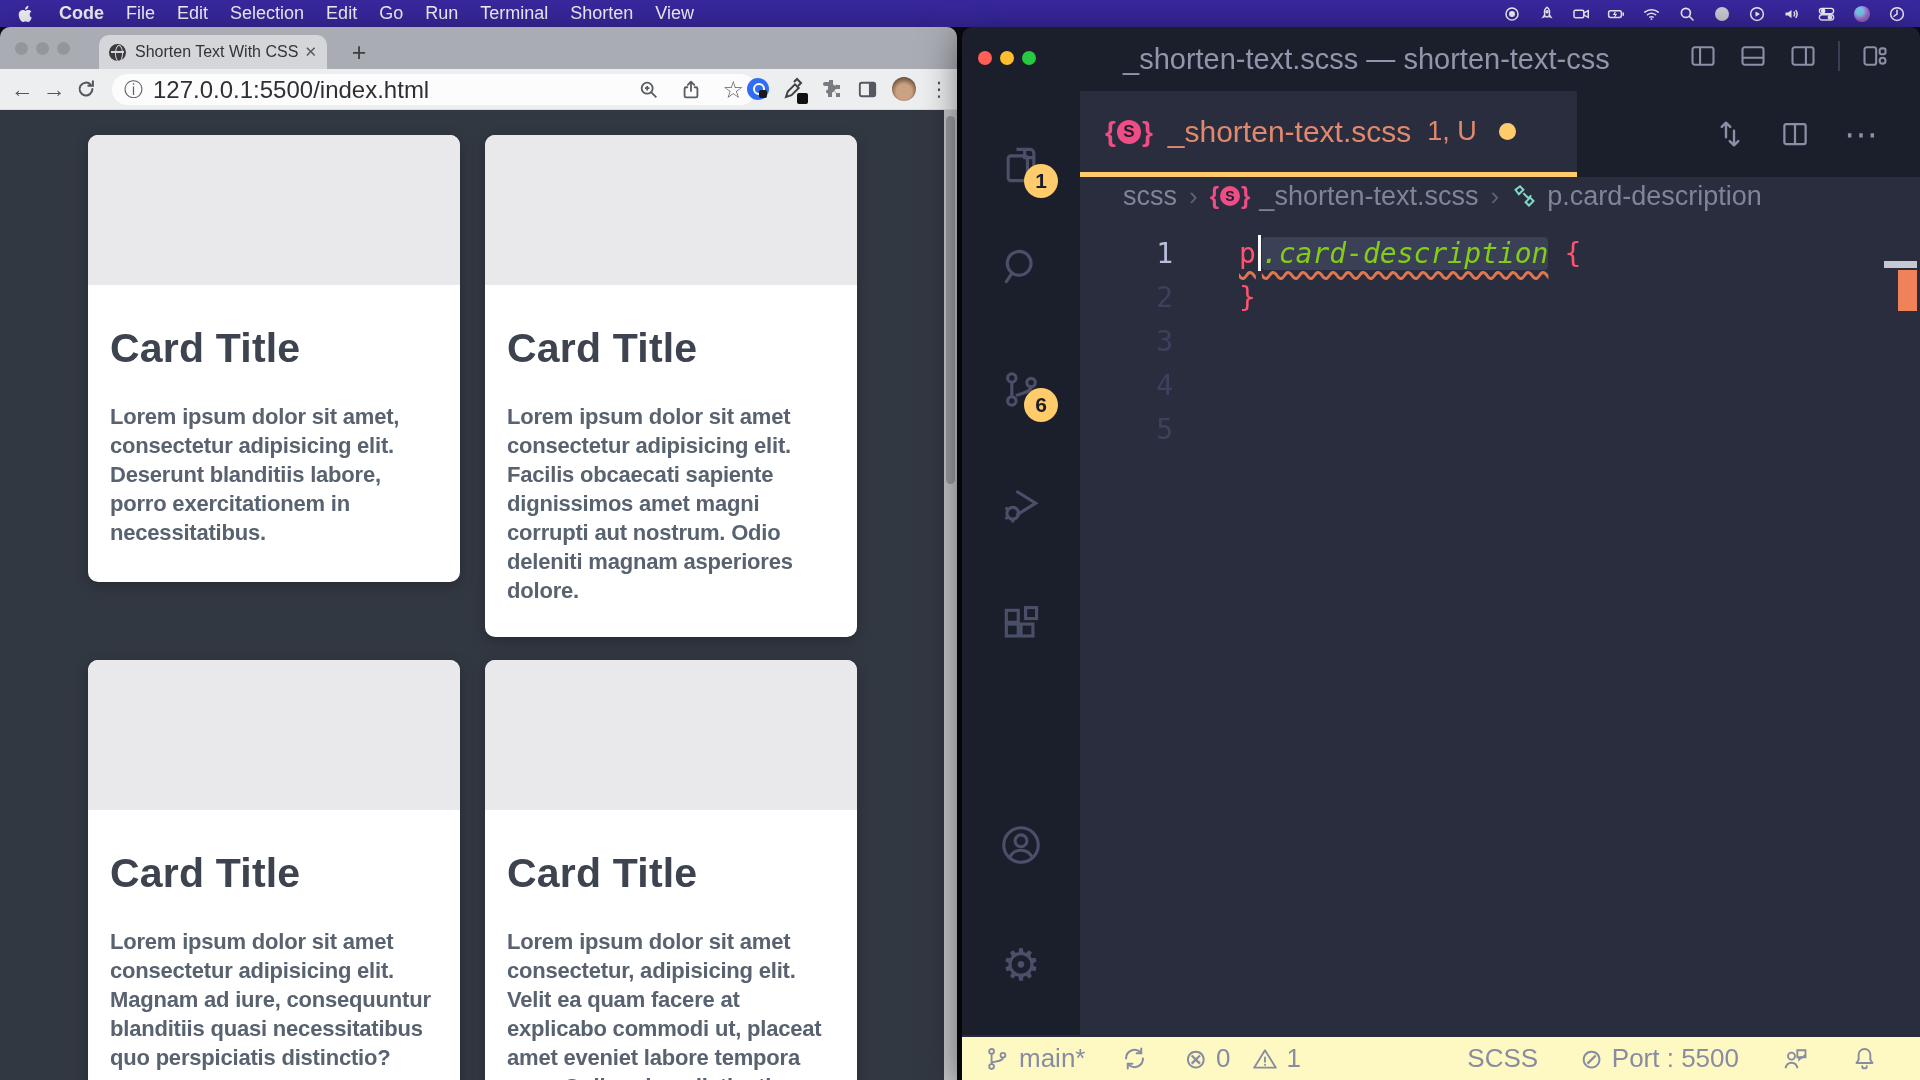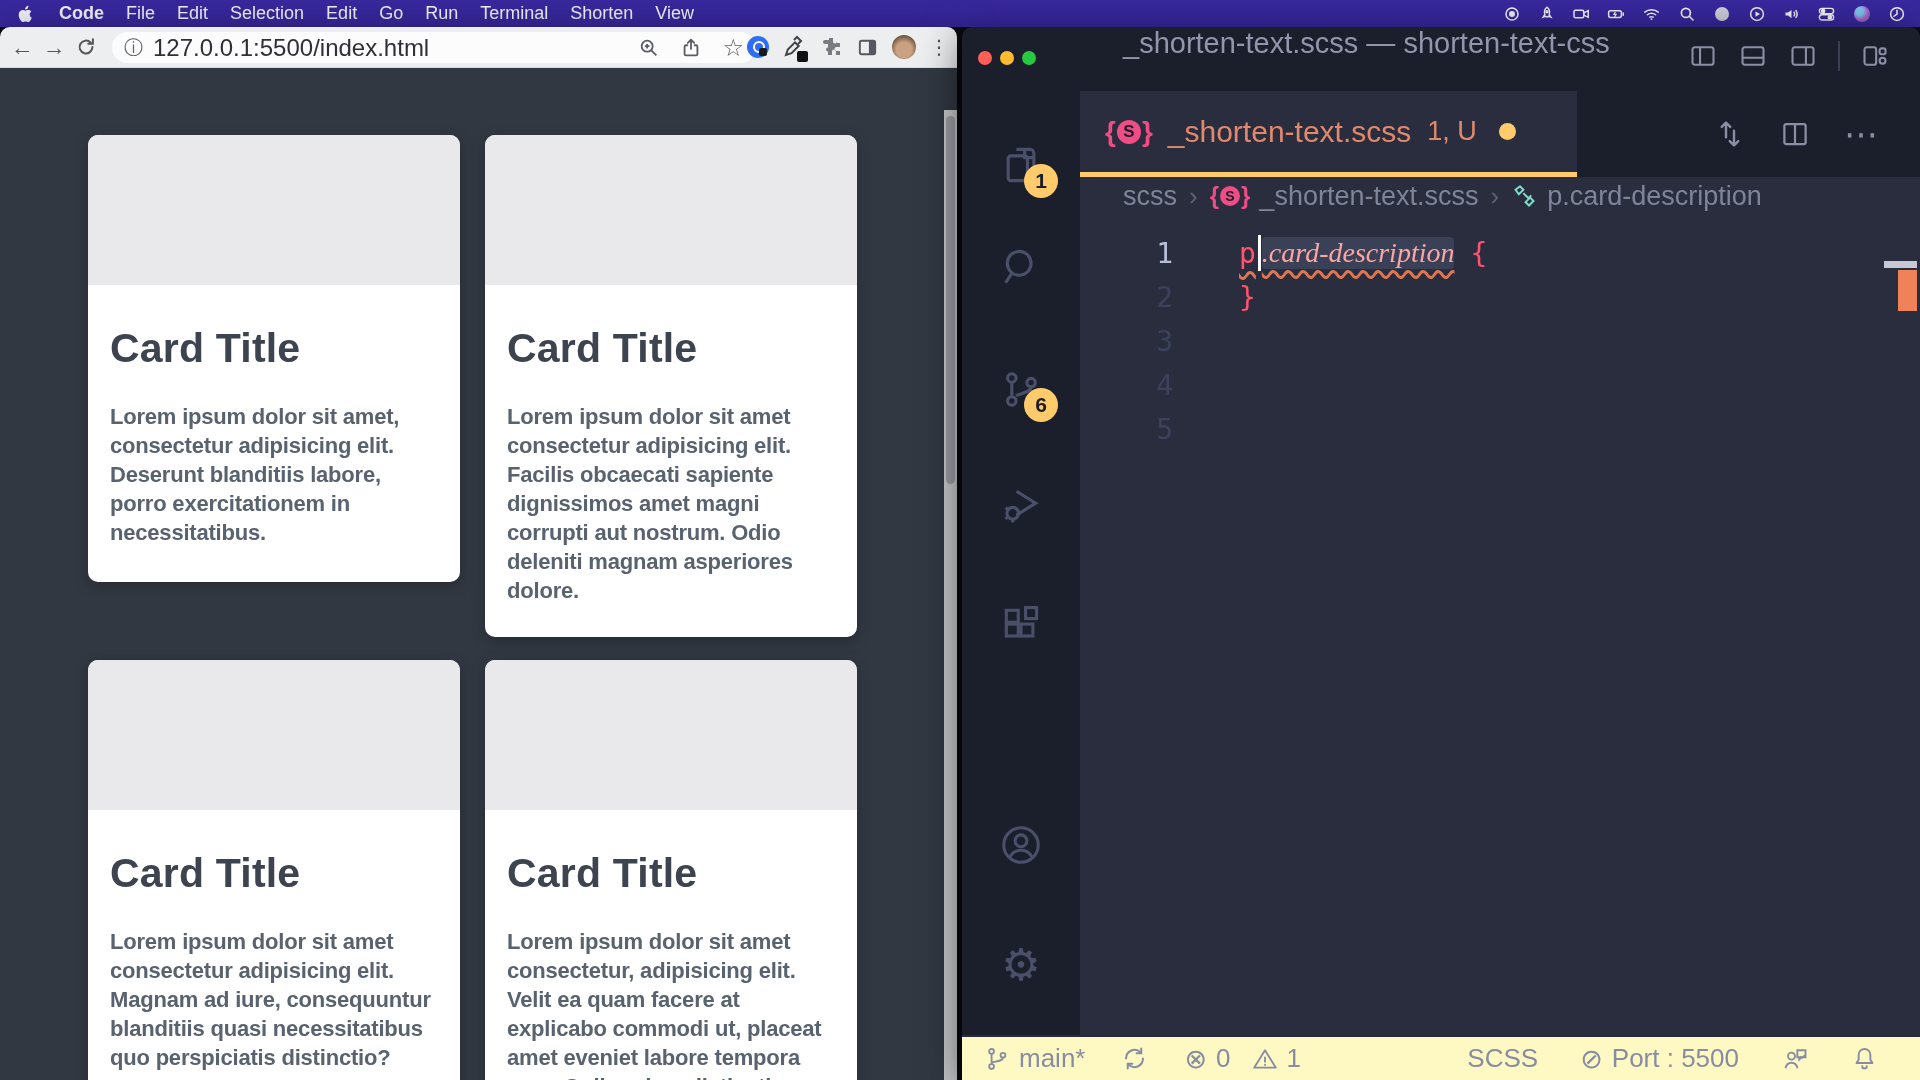--- a/index.html
+++ b/index.html
@@ -66,21 +66,21 @@
                white-space:pre-line; letter-spacing:-0.2px; }
   .card1 { left:88px; top:25px;  height:447px; }
   .card2 { left:485px; top:25px; height:502px; }
   .card3 { left:88px; top:550px; height:530px; }
   .card4 { left:485px; top:550px; height:530px; }
 
   
   .vscode { position:absolute; left:962px; top:27px; width:958px; height:1053px; background:#1b1e2b;
             border-radius:10px 10px 0 0; overflow:hidden; box-shadow:0 8px 40px rgba(0,0,0,.6);
             color:#878ca2; }
-  .vtitlebar { height:64px; position:relative; display:flex; }
+  .vtitlebar { height:64px; position:relative; display:flex; align-items:center; }
   .lights { position:absolute; left:16px; top:24px; display:flex; gap:8px; }
   .lights i { width:14px; height:14px; border-radius:50%; }
   .lt-r { background:#ff5f57; } .lt-y { background:#febc2e; } .lt-g { background:#28c840; }
   .vtitle { margin-left:161px; font-size:29px; color:#9196ac; white-space:nowrap; }
   .vt-icons { position:absolute; right:30px; top:14px; display:flex; align-items:center; gap:20px; color:#8a8fa5; }
   .vt-sep { width:2px; height:30px; background:#3a3f55; }
 
   .vmain { position:absolute; left:0; top:64px; right:0; bottom:45px; display:flex; }
   .activitybar { width:118px; position:relative; background:#1b1e2b; flex:none; }
   .act-ico { position:absolute; left:34px; width:50px; height:50px; color:#4b506a;
@@ -113,21 +113,21 @@
 
   .code-area { flex:1; position:relative; font-family:"DejaVu Sans Mono", monospace; font-size:28px; padding-top:16px; }
   .cline { height:44px; display:flex; align-items:center; }
   .ln { width:93px; text-align:right; color:#3c425d; flex:none; font-size:28px; }
   .ln.active { color:#b9bfda; }
   .ctext { margin-left:66px; white-space:pre; display:flex; align-items:center; }
   .tok-tag { color:#ff5370; }
   .wavy { text-decoration:underline; text-decoration-style:wavy; text-decoration-color:#e0764f;
           text-decoration-thickness:2.5px; text-underline-offset:8px; display:inline-flex; align-items:center; }
   .word-hl { background:#3a4157; border-radius:4px; }
-  .tok-class { color:#fca5a5; font-style:italic;font-family:Liberation Serif, serif; }
+  .tok-class { color:#84cc16; font-style:italic; }
   .cursor { display:inline-block; width:3px; height:36px; background:#ffffff; margin:0 1px 0 2px; }
 
   .ruler { position:absolute; right:0; top:0; bottom:0; width:22px; }
   .ruler-cap { position:absolute; right:3px; top:46px; width:33px; height:7px; background:#c6c9d4; }
   .ruler-warn { position:absolute; right:3px; top:55px; width:19px; height:41px; background:#ef8258; }
 
   .statusbar { position:absolute; left:0; right:0; bottom:0; height:45px; background:#fef9c3;
                border-top:2px solid #272b3b; display:flex; align-items:center; font-size:26px; color:#878ca2; }
   .sb-item { display:flex; align-items:center; gap:9px; }
   .sb-left { display:flex; align-items:center; gap:36px; margin-left:22px; }
@@ -224,20 +224,33 @@
     <span class="mb-ico">
       <svg width="18" height="18" viewBox="0 0 24 24" fill="none" stroke="currentColor" stroke-width="2" stroke-linecap="round">
           <circle cx="12" cy="12" r="8.5"></circle>
           <path d="M12 7v5l-4 3"></path>
         </svg>
       </span>
   </span>
 </div>
 
 <div class="browser">
+  <div class="tabstrip">
+    <span class="traffic">
+        <i></i>
+        <i></i>
+        <i></i>
+      </span>
+    <div class="btab">
+      <span class="globe"></span>
+      <span class="btab-title">Shorten Text With CSS</span>
+      <span class="btab-close">✕</span>
+    </div>
+    <span class="newtab">+</span>
+  </div>
 
   <div class="toolbar">
     <span class="nav-ico" style="margin-left:6px;">←</span>
     <span class="nav-ico">→</span>
     <span class="nav-ico">
       <svg width="22" height="22" viewBox="0 0 24 24" fill="none" stroke="currentColor" stroke-width="2.2" stroke-linecap="round" style="margin:auto">
           <path d="M19 12a7 7 0 1 1-2-4.9"></path>
           <path d="M19.5 3.5v5h-5"></path>
         </svg>
     </span>

